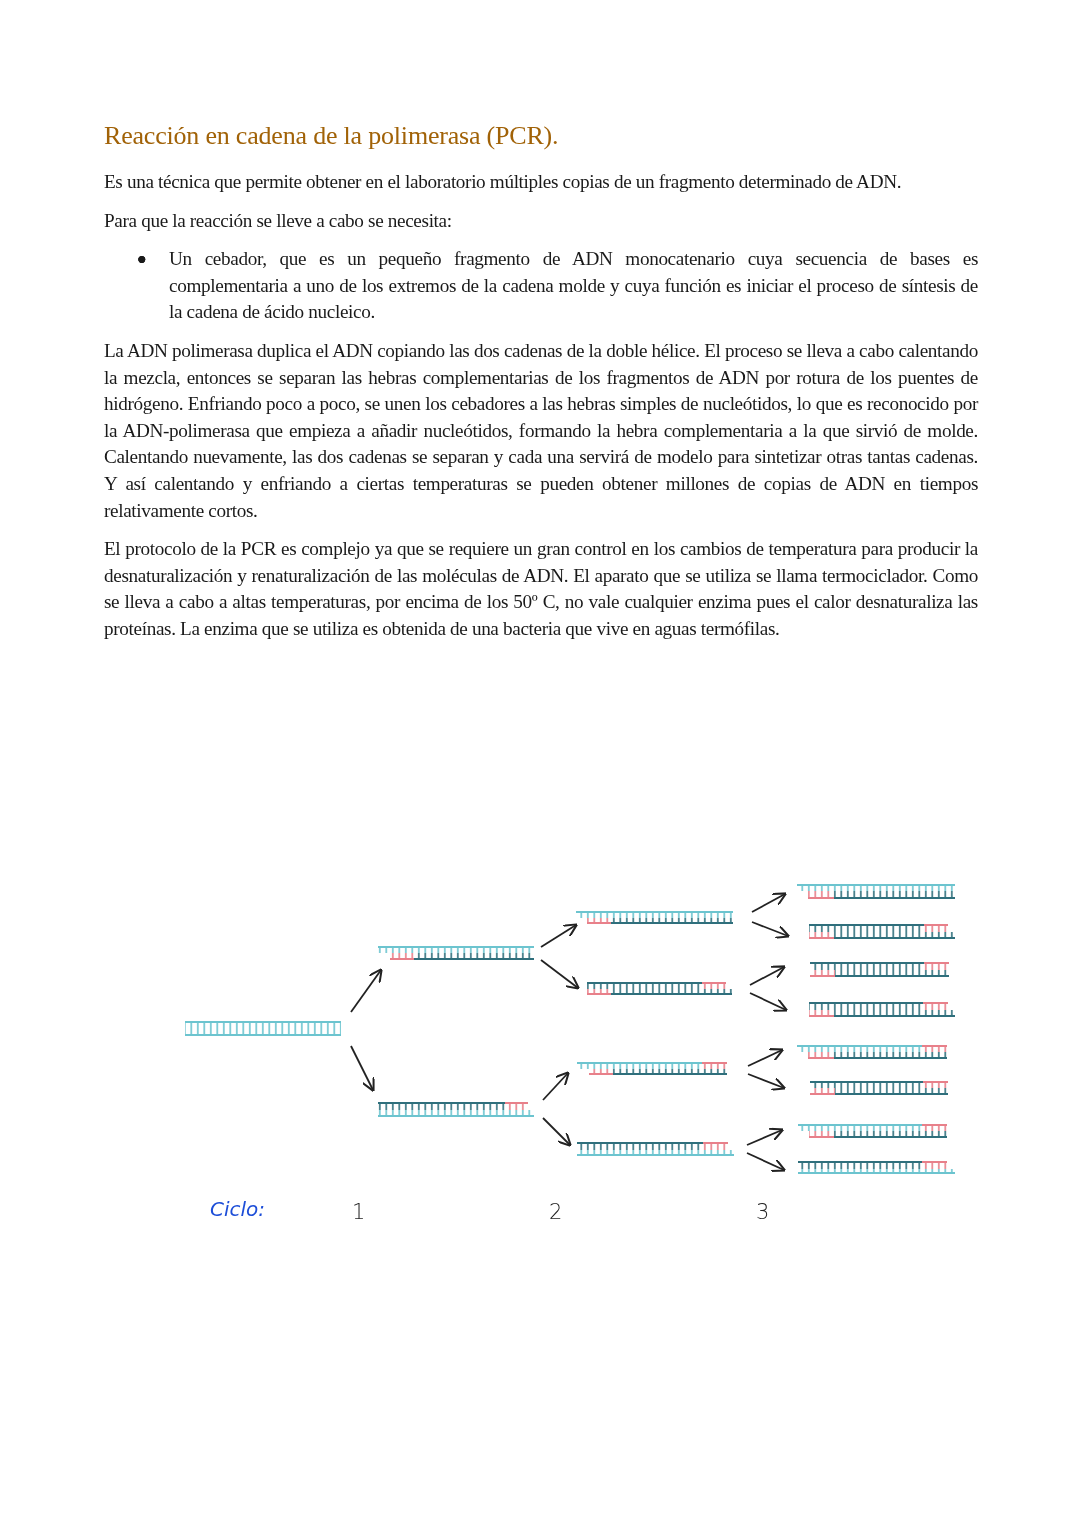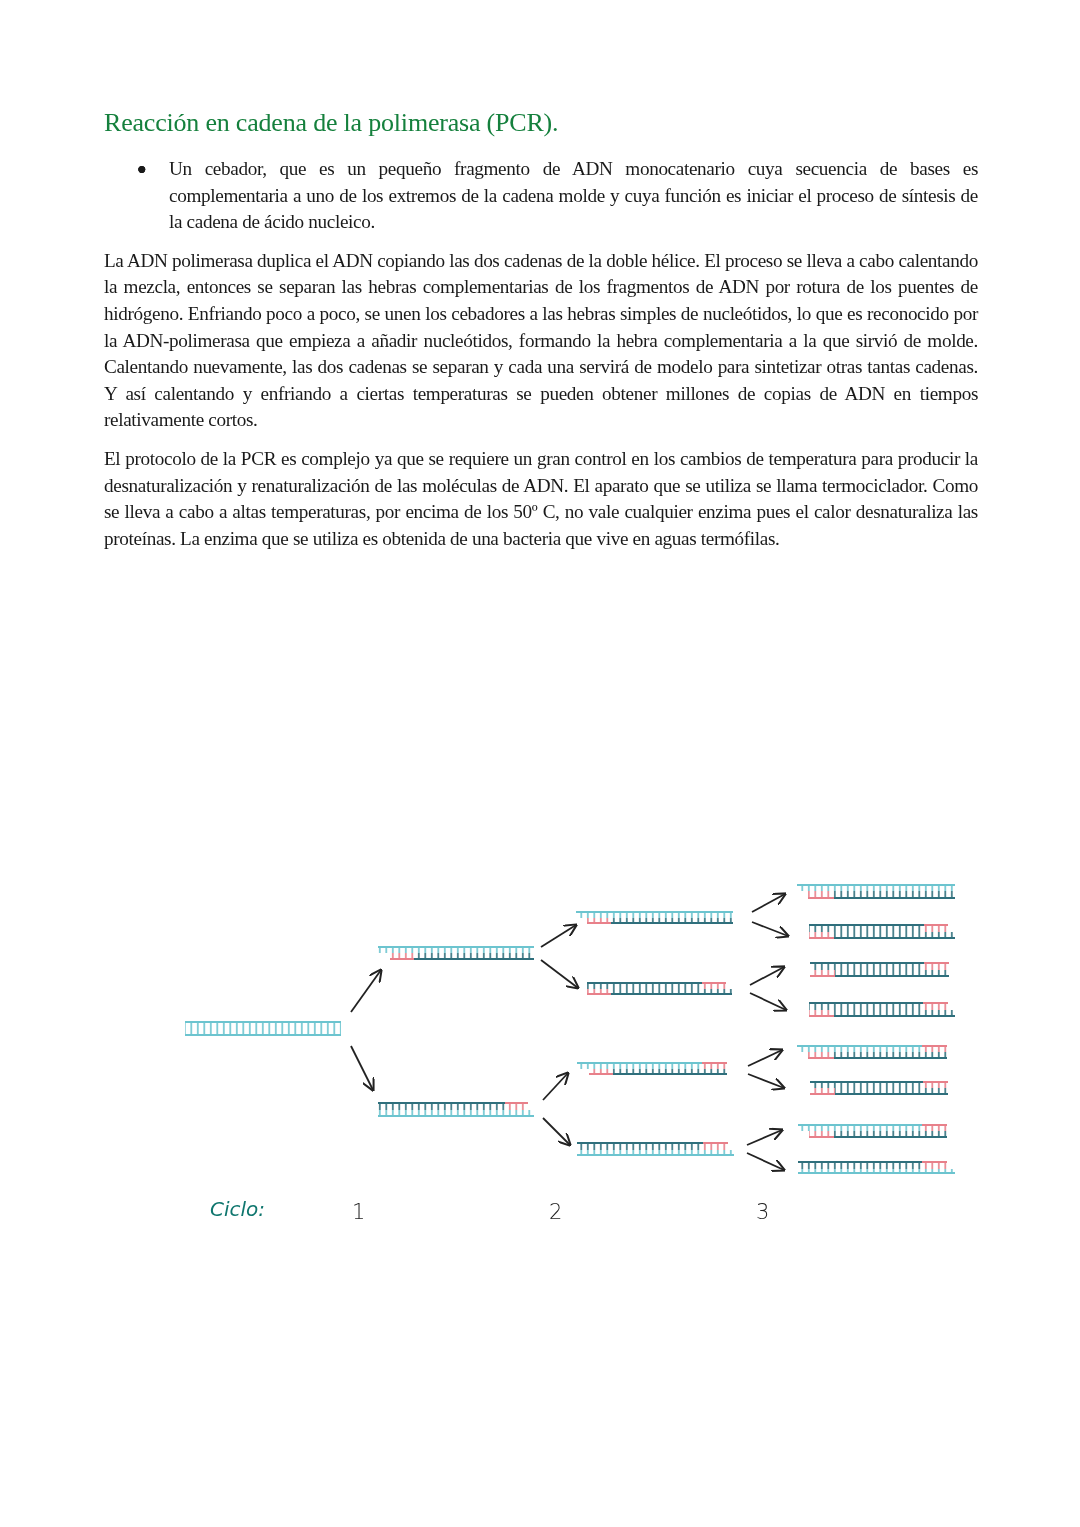--- a/index.html
+++ b/index.html
@@ -1,31 +1,33 @@
 <!DOCTYPE html>
 <html><head>
 <meta charset="utf-8">
 <style>
   html, body { margin: 0; padding: 0; background: #ffffff; }
   body { width: 1080px; height: 1527px; position: relative; overflow: hidden; font-family: "Liberation Serif", "DejaVu Serif", serif; color: #1a1a1a; }
   .page { position: absolute; left: 104px; top: 100px; width: 874px; }
-  .title { color: #15803d; font-size: 26px; margin: 4px 0 14px 0; font-weight: normal; line-height: 38px; letter-spacing: -0.2px; }
+  .title { color: #a16207; font-size: 26px; margin: 17px 0 14px 0; font-weight: normal; line-height: 38px; letter-spacing: -0.2px; }
   p { font-size: 19.2px; line-height: 26.6px; margin: 0 0 12px 0; text-align: justify; letter-spacing: -0.35px; }
   ul { margin: 0 0 12px 0; padding-left: 65px; list-style: none; }
   li { font-size: 19.2px; line-height: 26.6px; text-align: justify; position: relative; letter-spacing: -0.35px; }
   li .bullet { position: absolute; left: -32px; top: 0; font-size: 16px; }
   .diagram { position: absolute; left: 0; top: 860px; width: 1080px; height: 400px; }
-  .cycle-label { position: absolute; top: 1197px; font-family: "DejaVu Sans", sans-serif; font-style: italic; font-size: 20px; color: #0f766e; }
+  .cycle-label { position: absolute; top: 1197px; font-family: "DejaVu Sans", sans-serif; font-style: italic; font-size: 20px; color: #1d4ed8; }
   .cycle-num { position: absolute; top: 1200px; font-family: "DejaVu Sans", sans-serif; font-size: 21px; color: #222; font-weight: 300; }
 </style>
 </head>
 <body>
 
 <div class="page">
   <h1 class="title">Reacción en cadena de la polimerasa (PCR).</h1>
+  <p>Es una técnica que permite obtener en el laboratorio múltiples copias de un fragmento determinado de ADN.</p>
+  <p>Para que la reacción se lleve a cabo se necesita:</p>
   <ul>
     <li><span class="bullet">●</span></li>
     <li><span class="bullet">●</span></li>
     <li><span class="bullet">●</span><span>Un cebador, que es un pequeño fragmento de ADN monocatenario cuya secuencia de bases es complementaria a uno de los extremos de la cadena molde y cuya función es iniciar el proceso de síntesis de la cadena de ácido nucleico.</span></li>
   </ul>
   <p>La ADN polimerasa duplica el ADN copiando las dos cadenas de la doble hélice. El proceso se lleva a cabo calentando la mezcla, entonces se separan las hebras complementarias de los fragmentos de ADN por rotura de los puentes de hidrógeno. Enfriando poco a poco, se unen los cebadores a las hebras simples de nucleótidos, lo que es reconocido por la ADN-polimerasa que empieza a añadir nucleótidos, formando la hebra complementaria a la que sirvió de molde. Calentando nuevamente, las dos cadenas se separan y cada una servirá de modelo para sintetizar otras tantas cadenas. Y así calentando y enfriando a ciertas temperaturas se pueden obtener millones de copias de ADN en tiempos relativamente cortos.</p>
   <p>El protocolo de la PCR es complejo ya que se requiere un gran control en los cambios de temperatura para producir la desnaturalización y renaturalización de las moléculas de ADN. El aparato que se utiliza se llama termociclador. Como se lleva a cabo a altas temperaturas, por encima de los 50º C, no vale cualquier enzima pues el calor desnaturaliza las proteínas. La enzima que se utiliza es obtenida de una bacteria que vive en aguas termófilas.</p>
 </div>
 
 <svg class="diagram" viewBox="0 860 1080 400" width="1080" height="400">

